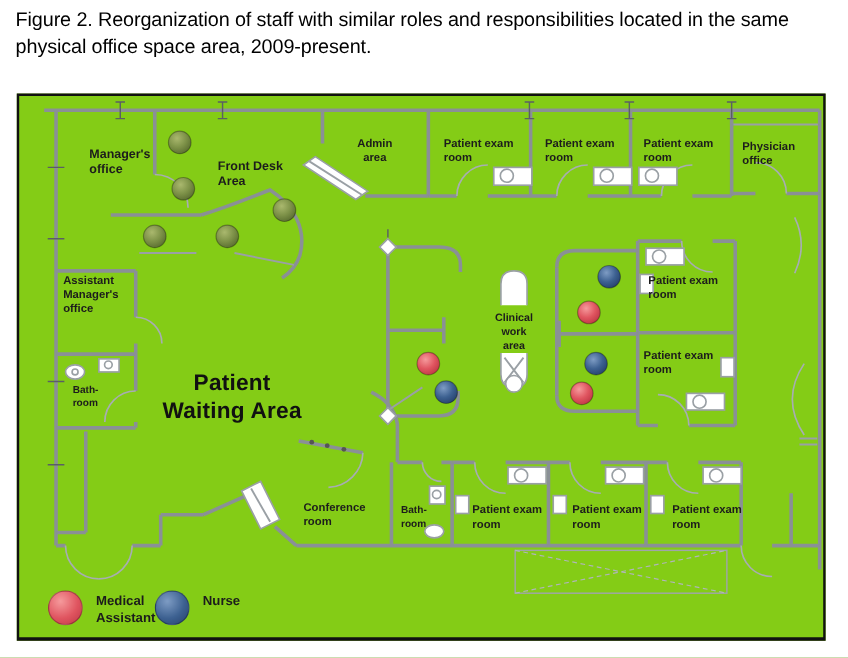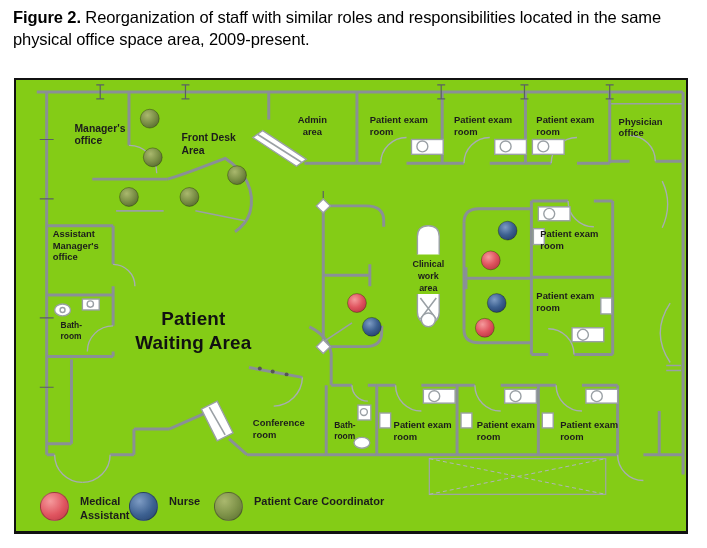--- a/index.html
+++ b/index.html
@@ -5,21 +5,21 @@
   html,body{margin:0;padding:0;}
   body{
     width:707px;height:548px;position:relative;background:#ffffff;
     font-family:"Liberation Sans", sans-serif;
     outline:1px solid #c9c9c9;overflow:hidden;
   }
   .caption{
     position:absolute;left:13px;top:6px;width:668px;
     font-size:16.5px;line-height:1.34;color:#000;letter-spacing:-0.1px;
   }
-  .caption b{font-weight:700;}
+  .caption b{font-weight:400;}
   .figure-frame{
     position:absolute;left:14px;top:78px;width:674px;height:456px;
     border:2px solid #111;border-bottom-width:3px;background:#84cc16;box-sizing:border-box;
   }
   svg{display:block;}
   .wall{stroke:#8a9096;stroke-width:3;fill:none;stroke-linecap:butt;}
   .wall2{stroke:#9aa0a5;stroke-width:1.6;fill:none;}
   .furn{stroke:#9aa0a5;stroke-width:1.4;fill:#ffffff;}
   .door{stroke:#a7adb2;stroke-width:1.4;fill:none;}
   .tick{stroke:#5a5f64;stroke-width:1.2;fill:none;}
@@ -244,20 +244,14 @@
           <span style="display: block;">Medical</span>
           <span style="display: block;">Assistant</span>
         </span>
       </div>
       <div class="legend-item" style="left: 113px;">
         <span class="legend-dot nurse"></span>
         <span class="legend-label">
           <span style="display: block;">Nurse</span>
         </span>
       </div>
-      <div class="legend-item" style="left: 198px;">
-        <span class="legend-dot patient-care-coordinator"></span>
-        <span class="legend-label">
-          <span style="display: block;">Patient Care Coordinator</span>
-        </span>
-      </div>
     </div>
 </div>
 
 </body></html>

